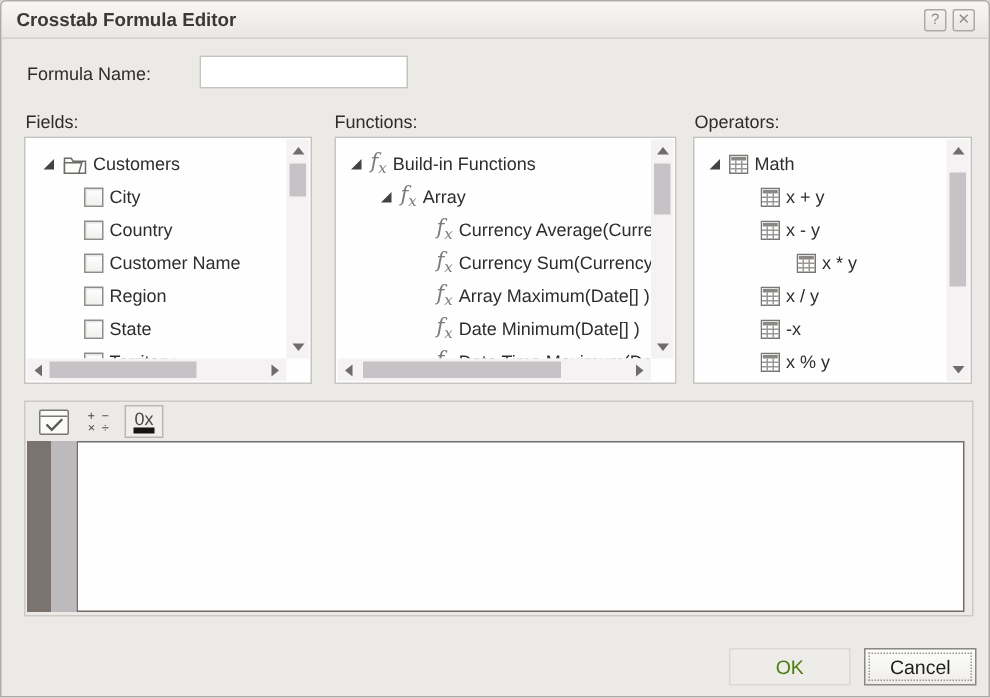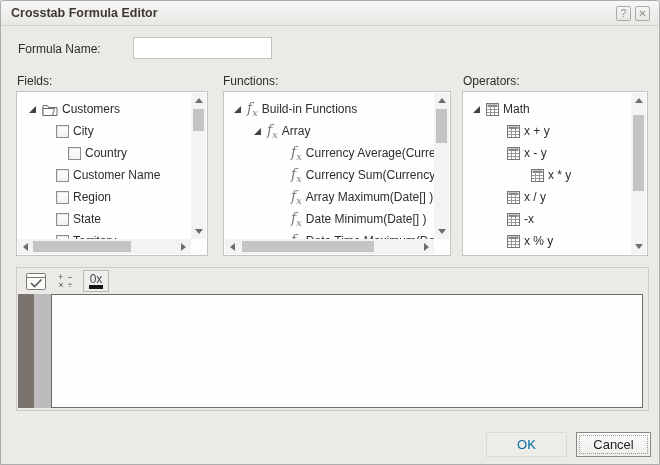--- a/index.html
+++ b/index.html
@@ -75,21 +75,21 @@
   .mathgrid{font-size:8.5px;line-height:8px;color:#4a4846;text-align:center;letter-spacing:1px;}
   .hexg{font-size:12px;color:#4a4846;border-bottom:4px solid #151413;line-height:12px;padding:0 1px;}
 
   .gutter-dark{position:absolute;left:1px;top:26px;bottom:2px;width:16px;background:#7a736e;}
   .gutter-light{position:absolute;left:17px;top:26px;bottom:2px;width:17px;background:#bdbabd;}
   .editor{position:absolute;left:34px;right:5px;top:26px;bottom:2px;background:#fdfefd;
     border:1px solid #6f6d6b;resize:none;font:inherit;padding:3px;outline:none;}
 
   
   .btn{position:absolute;top:431px;height:25px;font:inherit;font-size:13px;text-align:center;}
-  .btn.ok{left:485px;width:81px;background:#edece9;border:1px solid #dbd8d5;color:#0369a1;}
+  .btn.ok{left:485px;width:81px;background:#edece9;border:1px solid #dbd8d5;color:#4d7c0f;}
   .btn.cancel{left:575px;width:75px;background:linear-gradient(#fdfdfc,#eeedea);
     border:1px solid #8b8885;color:#1f1e1d;outline:1px dotted #9a9895;outline-offset:-4px;}
 </style>
 </head>
 <body>
 
 <div id="dialog">
 
   <div class="titlebar">
     <span class="title">Crosstab Formula Editor</span>
@@ -113,21 +113,21 @@
               <path d="M1 2.5h4.5l1.2 2H15v8H1z" fill="#fcfcfb" stroke="#6d6b68"></path>
               <path d="M1 5.5h11.5l-2 7H1z" fill="#fdfdfc" stroke="#6d6b68"></path>
             </svg>
           </span>
           <span class="lbl">Customers</span>
         </div>
         <div class="trow" style="padding-left: 38px;">
           <span class="cb"></span>
           <span class="lbl">City</span>
         </div>
-        <div class="trow" style="padding-left: 50px; align-items: center;">
+        <div class="trow" style="padding-left: 38px; align-items: center;">
           <span class="cb"></span>
           <span class="lbl">Country</span>
         </div>
         <div class="trow" style="padding-left: 38px;">
           <span class="cb"></span>
           <span class="lbl">Customer Name</span>
         </div>
         <div class="trow" style="padding-left: 38px;">
           <span class="cb"></span>
           <span class="lbl">Region</span>

